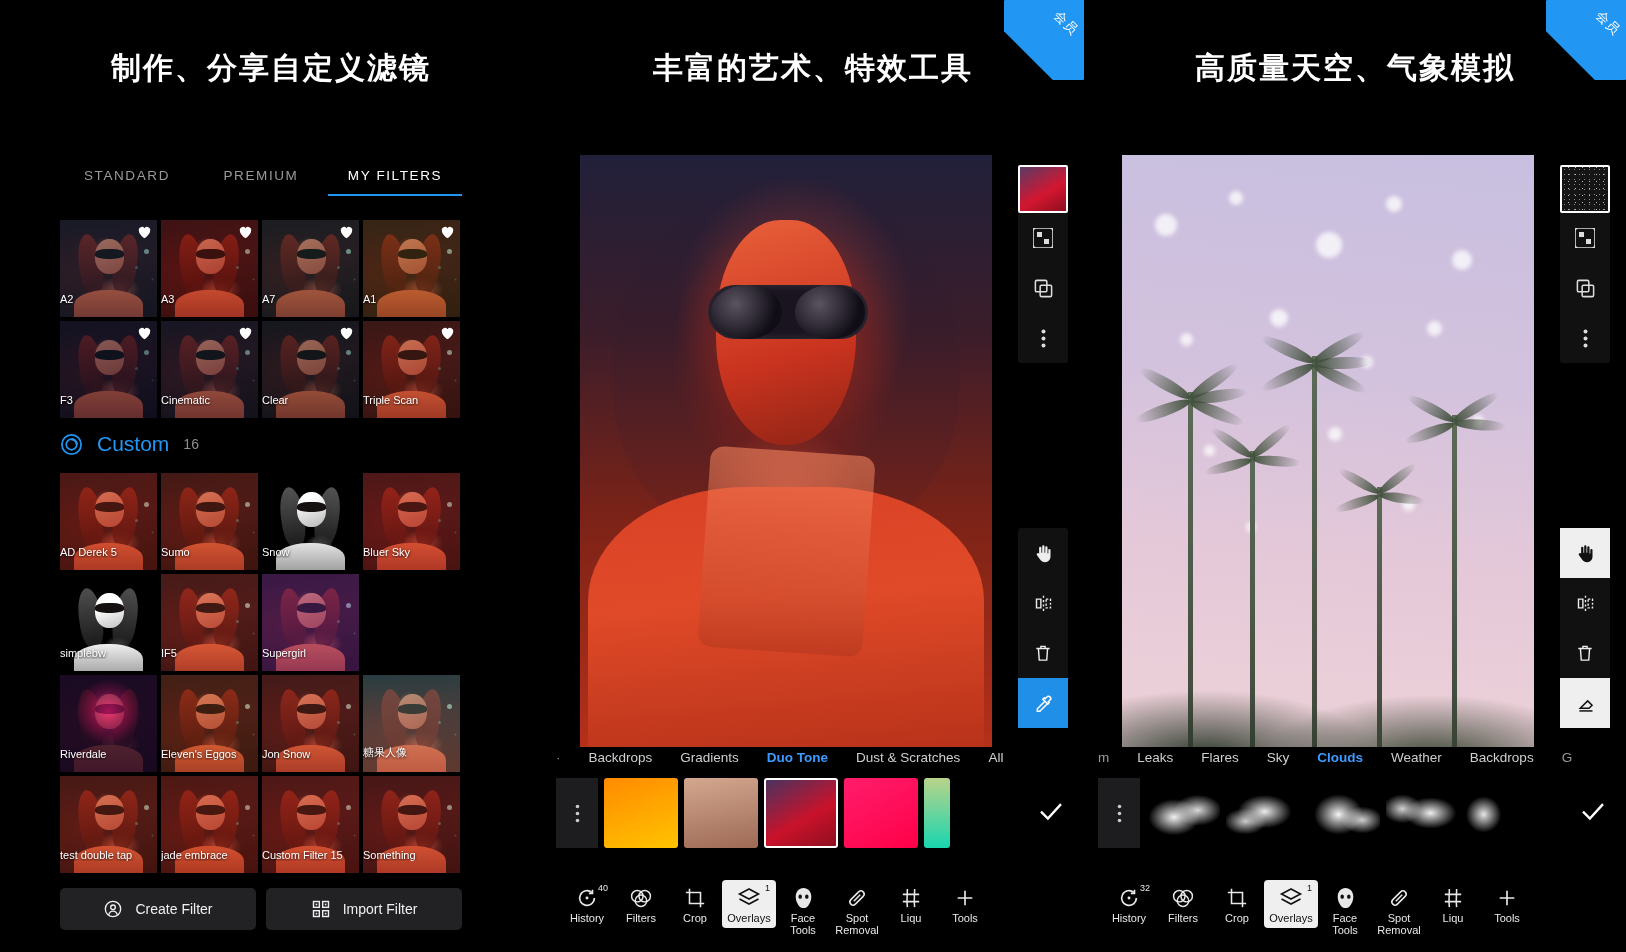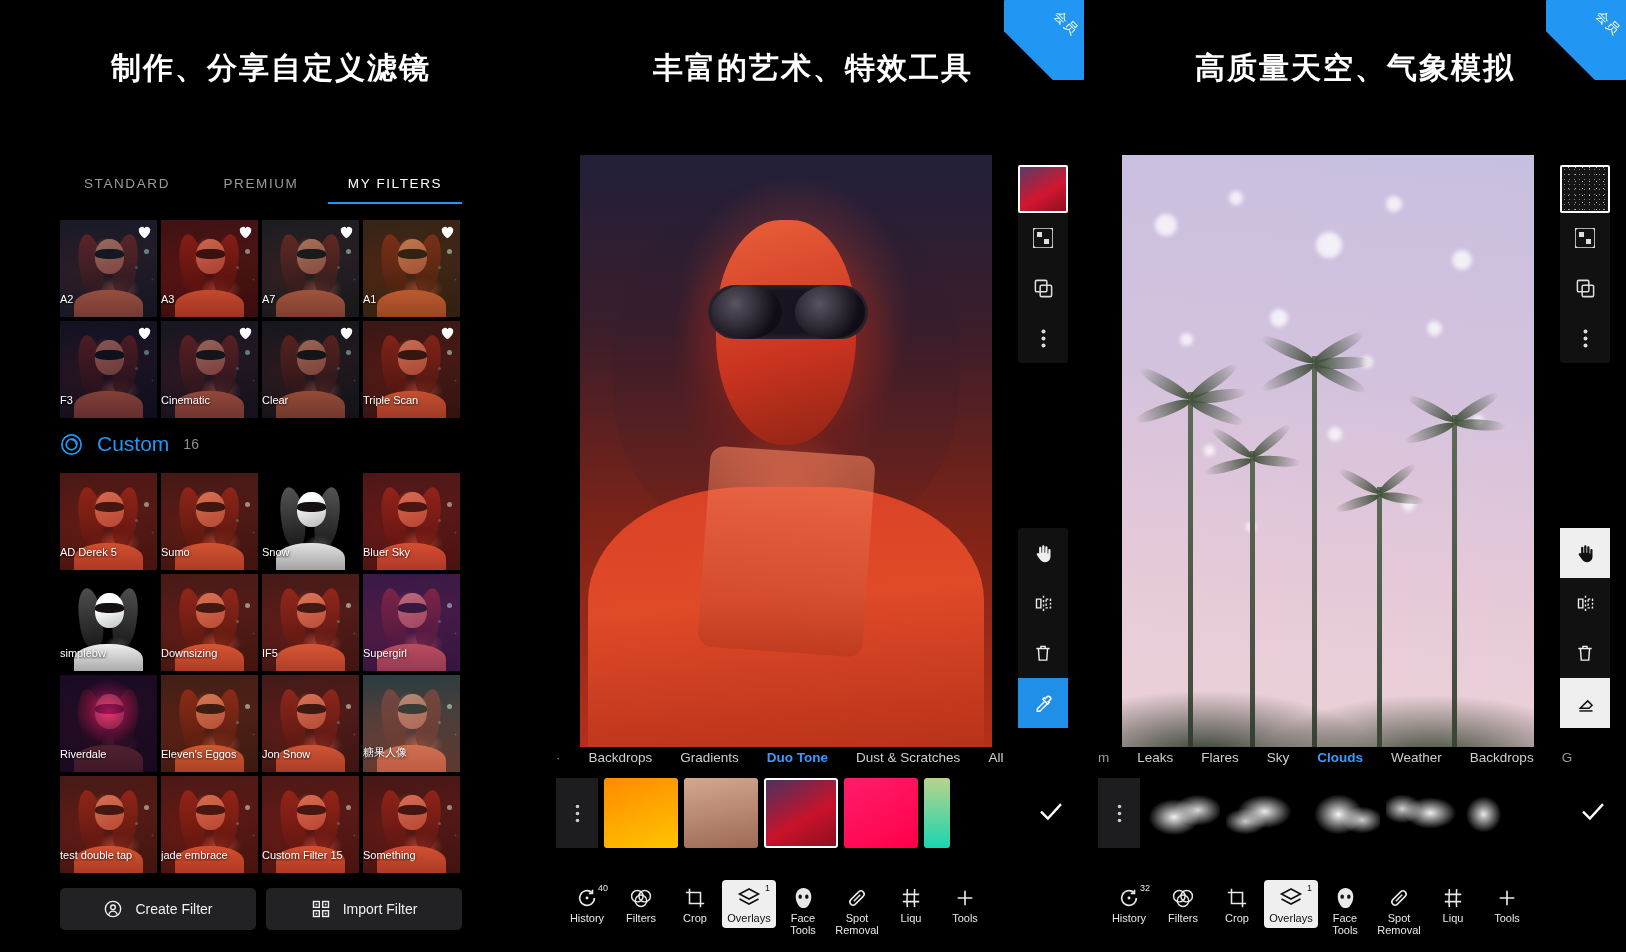--- a/index.html
+++ b/index.html
@@ -36,21 +36,21 @@
   }
   .vip-label {
     position: absolute; top: 14px; right: 4px;
     transform: rotate(45deg);
     color: #fff; font-size: 13px; letter-spacing: 1px;
     white-space: nowrap; font-weight: 500;
   }
 
   
   .filter-tabs {
-    position: absolute; left: 60px; top: 176px; width: 402px;
+    position: absolute; left: 60px; top: 168px; width: 402px;
     display: flex; justify-content: space-between; align-items: center;
   }
   .filter-tab {
     color: #9a9a9a; font-size: 13.5px; letter-spacing: 1.6px;
     padding-bottom: 11px; text-align: center; flex: 1;
     border-bottom: 2px solid transparent;
   }
   .filter-tab.active { color: #fff; border-bottom-color: #2196f3; }
 
   .grid-wrap { position: absolute; left: 60px; top: 220px; width: 402px; }
@@ -453,31 +453,20 @@
 
       <div class="grid-row">
         <div class="thumb">
           <div class="face" style="filter:grayscale(1) contrast(1.8) brightness(1.3)"></div>
           <div class="hairL" style="filter:grayscale(1) brightness(1.5)"></div>
             <div class="hairR" style="filter:grayscale(1) brightness(1.5)"></div>
           <div class="head" style="filter:grayscale(1) brightness(1.9)"></div>
             <div class="glasses"></div>
           <div class="shoulder" style="filter:grayscale(1) brightness(2)"></div>
           <div class="caption">simplebw</div>
-        </div>
-        <div class="thumb">
-          <div class="face"></div>
-            <div class="hairL"></div>
-            <div class="hairR"></div>
-            <div class="head"></div>
-            <div class="glasses"></div>
-            <div class="shoulder"></div>
-            <div class="sparkle"></div>
-          <div class="tint" style="background:rgba(200,50,25,.26)"></div>
-          <div class="caption">Downsizing</div>
         </div>
         <div class="thumb">
           <div class="face"></div>
             <div class="hairL"></div>
             <div class="hairR"></div>
             <div class="head"></div>
             <div class="glasses"></div>
             <div class="shoulder"></div>
             <div class="sparkle"></div>
           <div class="tint" style="background:rgba(210,55,35,.24)"></div>

